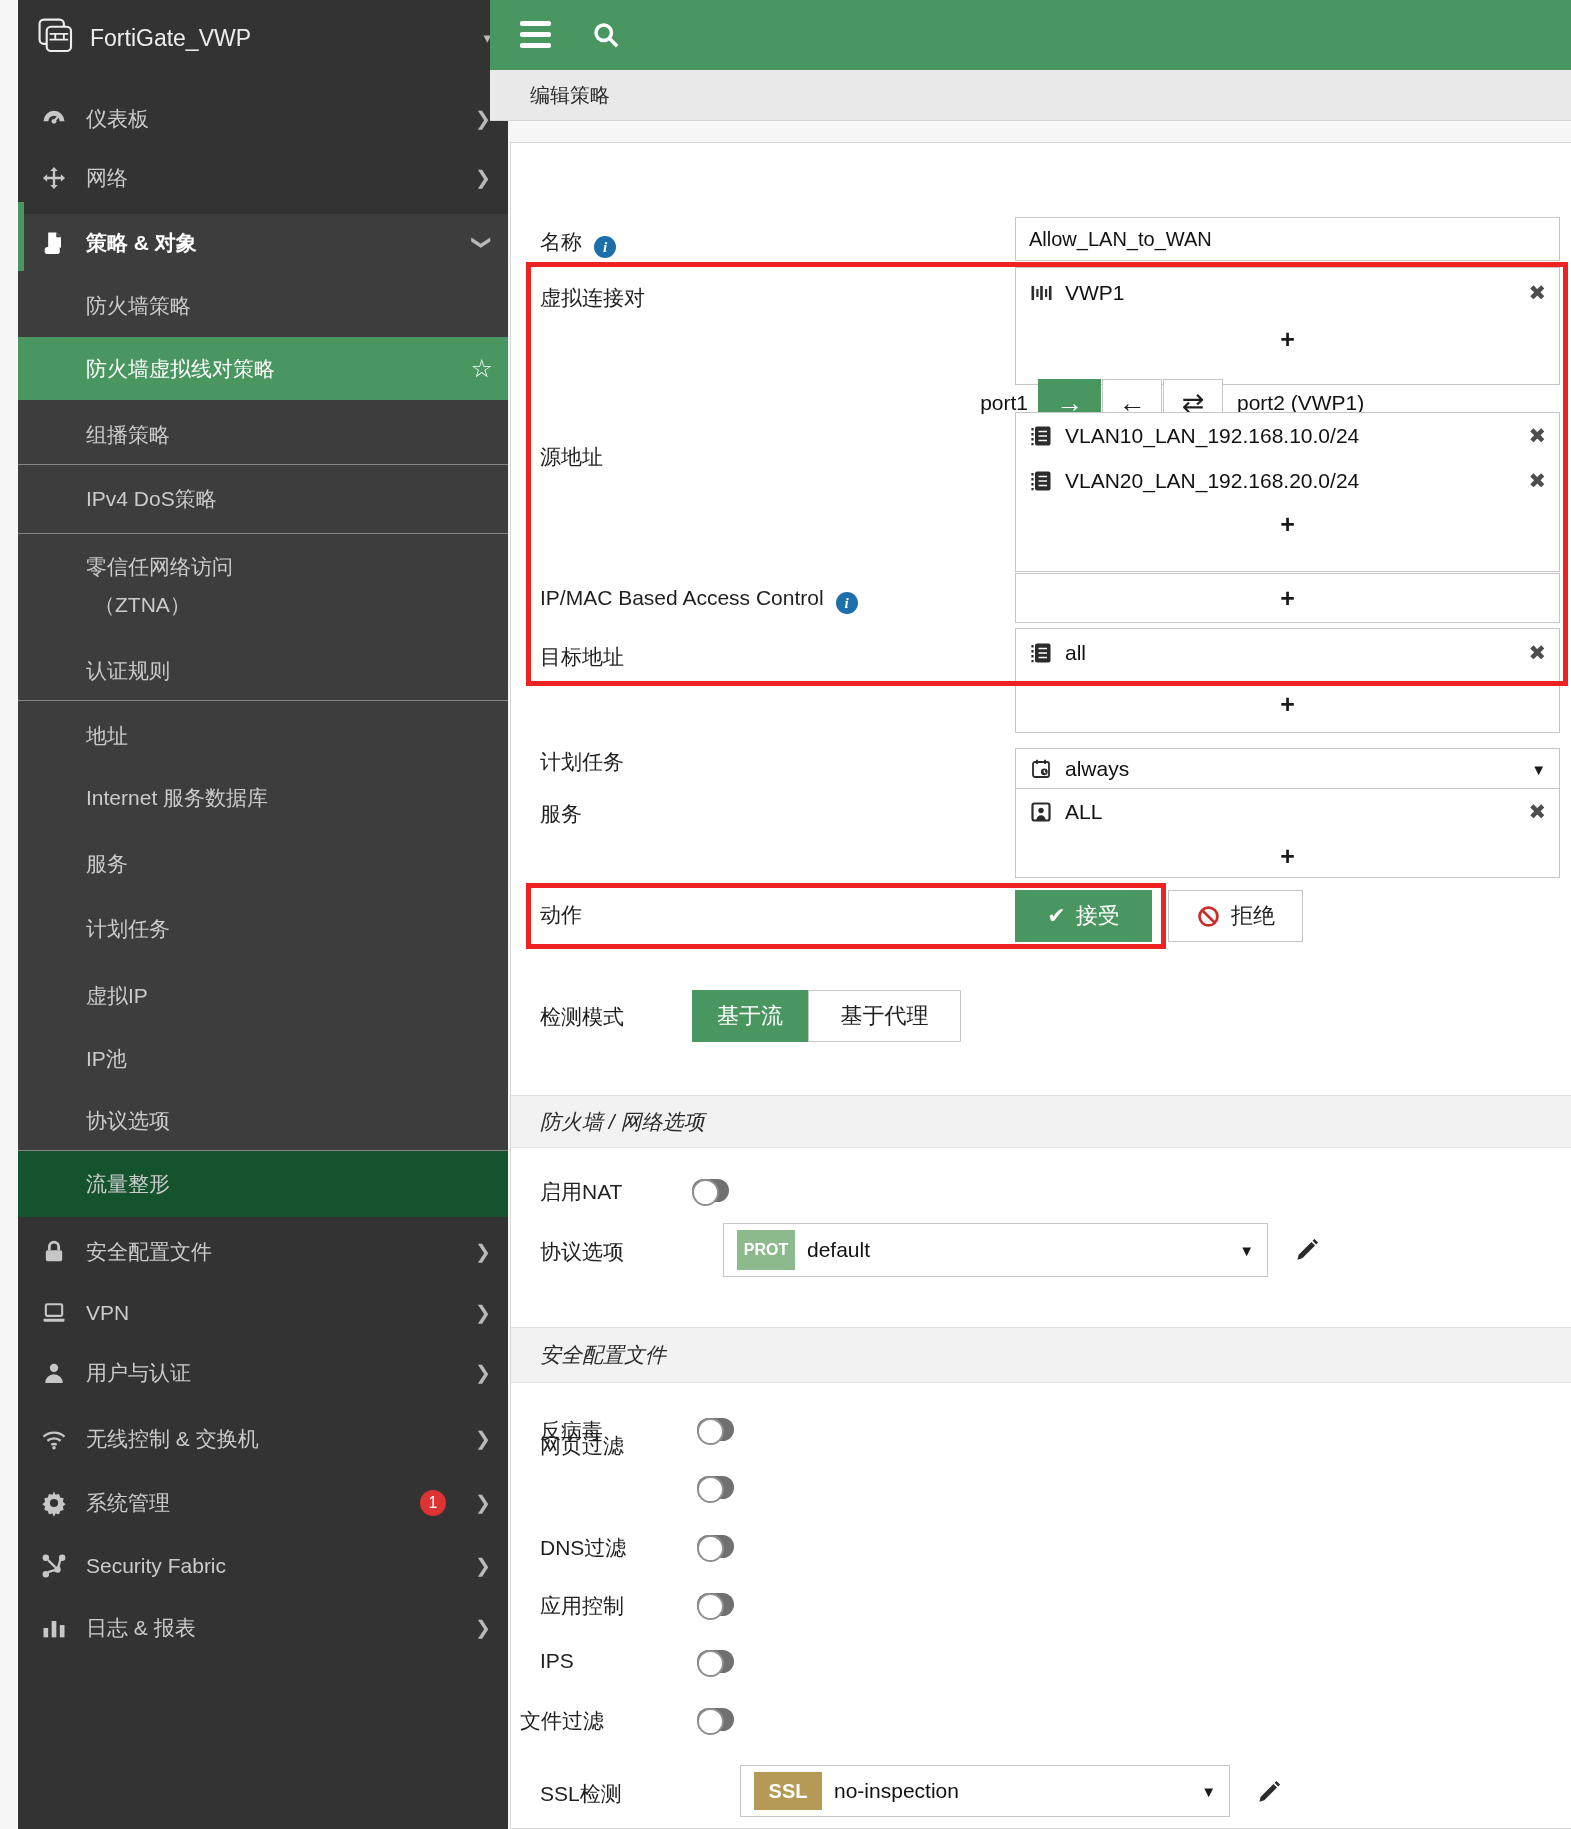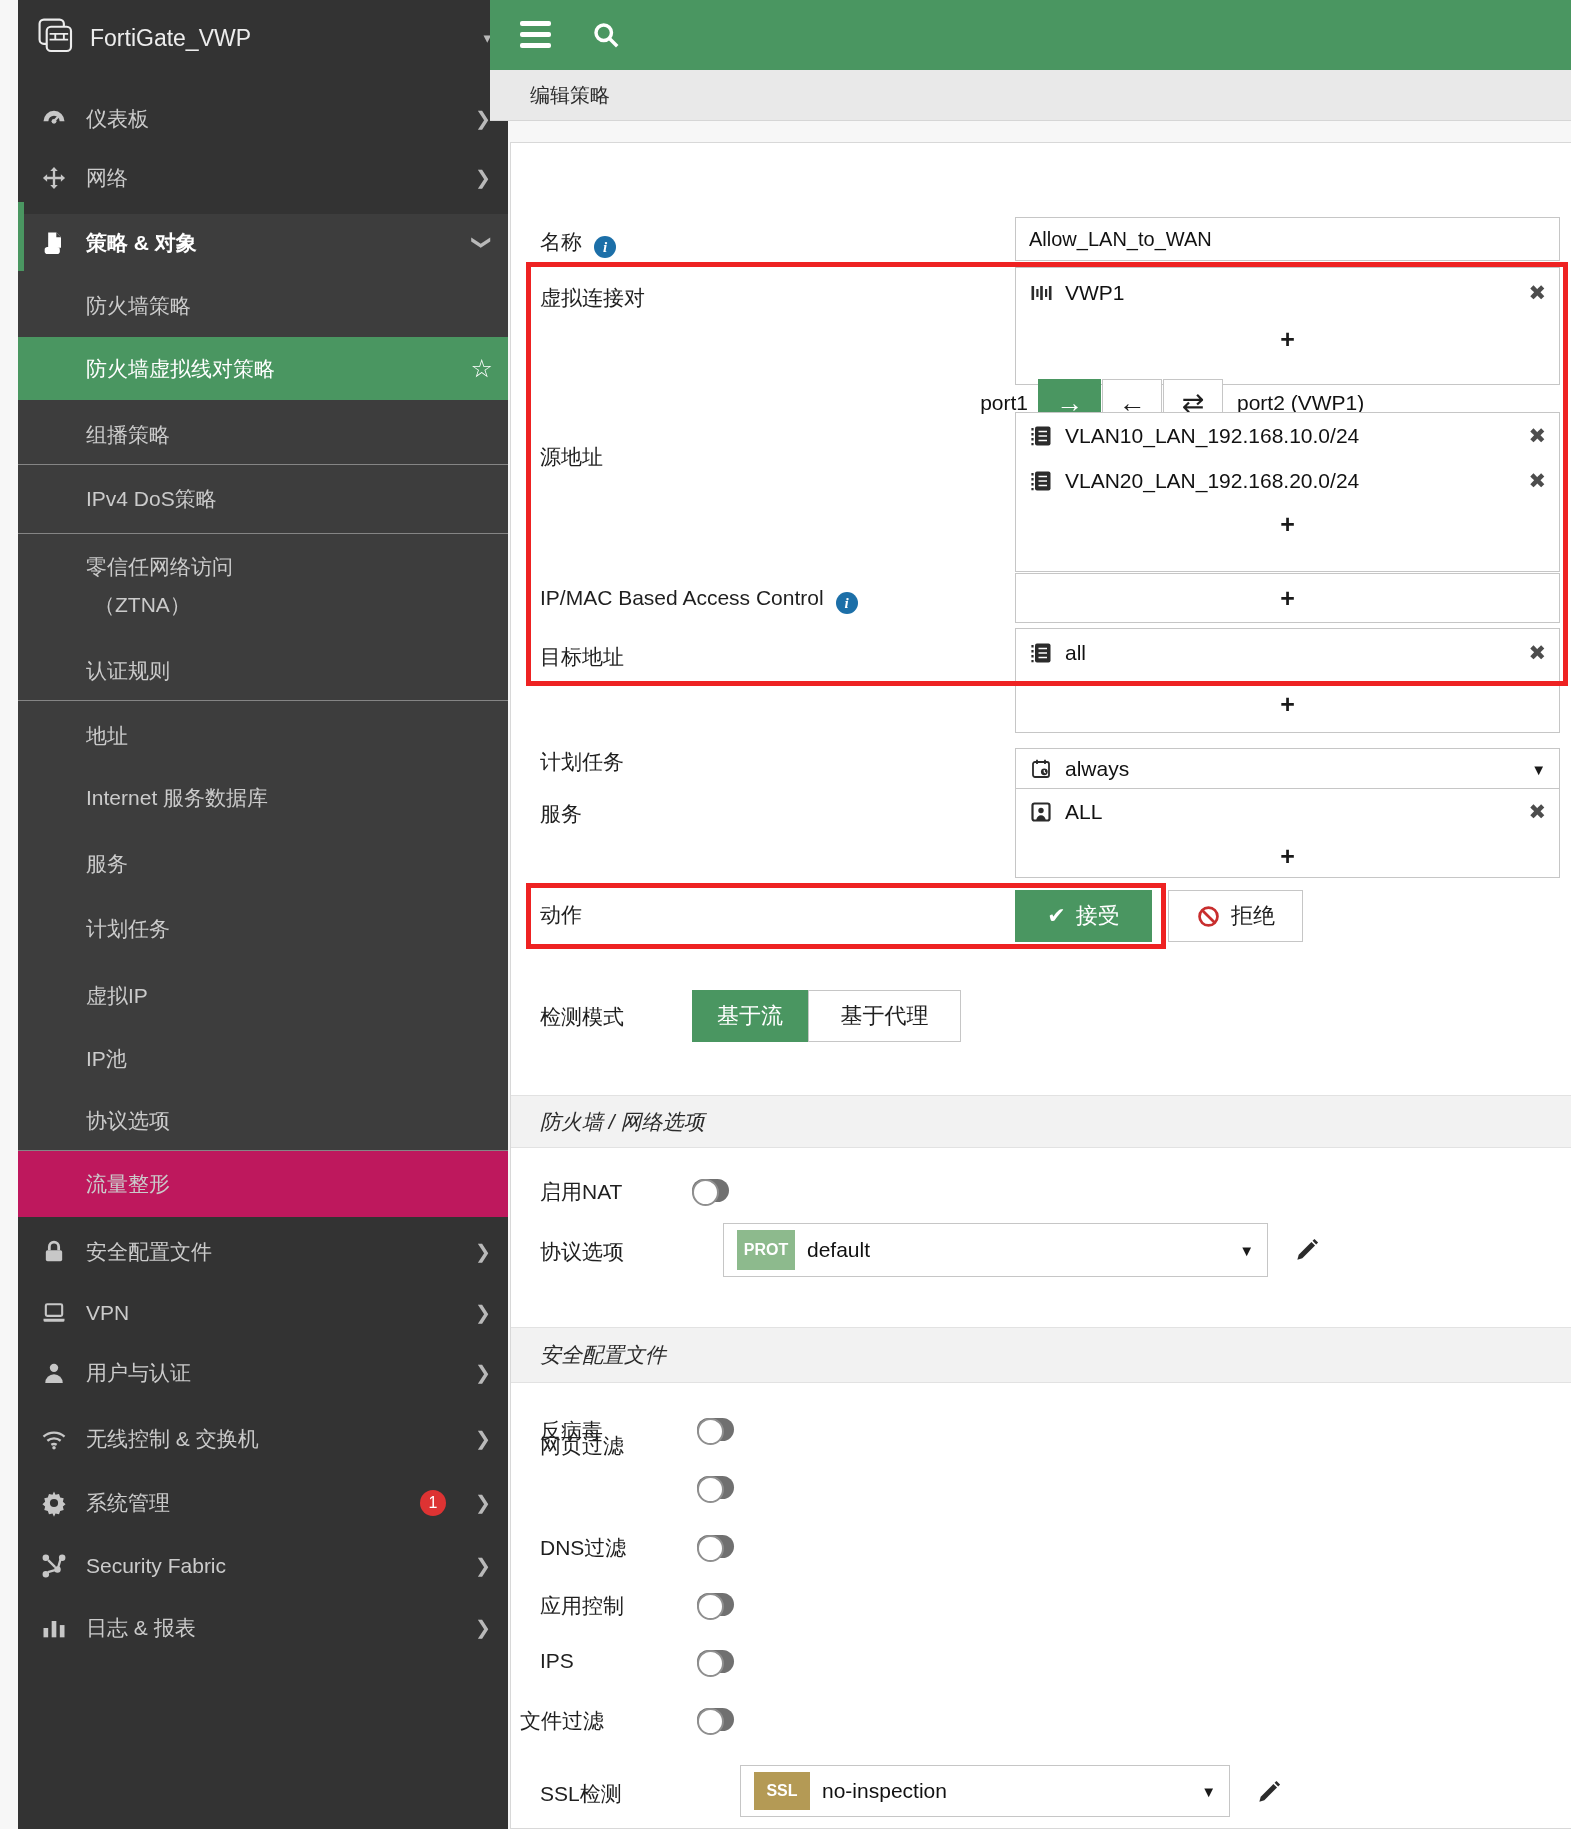--- a/index.html
+++ b/index.html
@@ -19,21 +19,21 @@
   .srow{position:absolute;left:0;width:490px;height:57px;display:flex;align-items:center;color:#cbcbcb;font-size:21px;cursor:pointer;}
   .srow .ic{position:absolute;left:20px;width:32px;height:32px;display:flex;align-items:center;justify-content:center;}
   .srow .lb{position:absolute;left:68px;white-space:nowrap;}
   .srow .chev{position:absolute;right:17px;color:#b9b9b9;font-size:19px;font-weight:bold;}
   .srow .chev.down{transform:rotate(90deg);}
   .srow.bold .lb{color:#fff;font-weight:bold;}
   .srow.active{background:#4a9661;color:#fff;height:63px;}
   .srow .star{position:absolute;right:15px;color:#fff;font-size:25px;}
   .srow .badge{position:absolute;right:62px;width:26px;height:26px;border-radius:50%;background:#dd3333;color:#fff;font-size:16px;display:flex;align-items:center;justify-content:center;}
   .sb-sep{position:absolute;left:0;width:490px;height:1px;background:#858585;}
-  .sb-light{background:#be185d;}
+  .sb-light{background:#14532d;}
   
   #greenbar{position:absolute;left:490px;top:0;width:1081px;height:70px;background:#4a9661;}
   #hamburger{position:absolute;left:30px;top:21px;width:31px;height:27px;cursor:pointer;}
   #hamburger span{display:block;width:31px;height:5px;background:#fff;border-radius:2px;margin-bottom:6px;}
   #searchbtn{position:absolute;left:100px;top:19px;width:32px;height:32px;cursor:pointer;}
   #crumbbar{position:absolute;left:490px;top:70px;width:1081px;height:51px;background:#e9e9e9;border-bottom:1px solid #d6d6d6;display:flex;align-items:center;}
   #crumbbar .t{margin-left:40px;font-size:20px;color:#2b2b2b;}
   
   #card{position:absolute;left:510px;top:142px;width:1062px;height:1687px;background:#fff;border:1px solid #d8d8d8;}
   .flabel{position:absolute;font-size:21px;color:#1f1f1f;white-space:nowrap;}
@@ -445,21 +445,21 @@
   <div class="tog" style="left:697px;top:1593px"></div>
 
   <div class="flabel" style="left:540px;top:1649px">IPS</div>
   <div class="tog" style="left:697px;top:1650px"></div>
 
   <div class="flabel" style="left:520px;top:1707px">文件过滤</div>
   <div class="tog" style="left:697px;top:1708px"></div>
 
   <div class="flabel" style="left:540px;top:1780px">SSL检测</div>
   <div class="selbox" style="left:740px;top:1765px;width:490px;height:52px">
-    <span class="tagbadge" style="width:56px;height:38px;background:#b49a55;font-size:16px">SSL</span>
+    <span class="tagbadge" style="width:68px;height:38px;background:#b49a55;font-size:20px">SSL</span>
     <span>no-inspection</span>
     <span class="carr">▼</span>
   </div>
   <span class="pencil" style="left:1256px;top:1778px">
     <svg width="27" height="27" viewBox="0 0 24 24" fill="#2b2b2b">
         <path d="M3 21l1.2-4.4L15.5 5.3l3.2 3.2L7.4 19.8z"></path>
         <path d="M16.5 4.3l1.7-1.7 3.2 3.2-1.7 1.7z"></path>
       </svg>
   </span>
 

